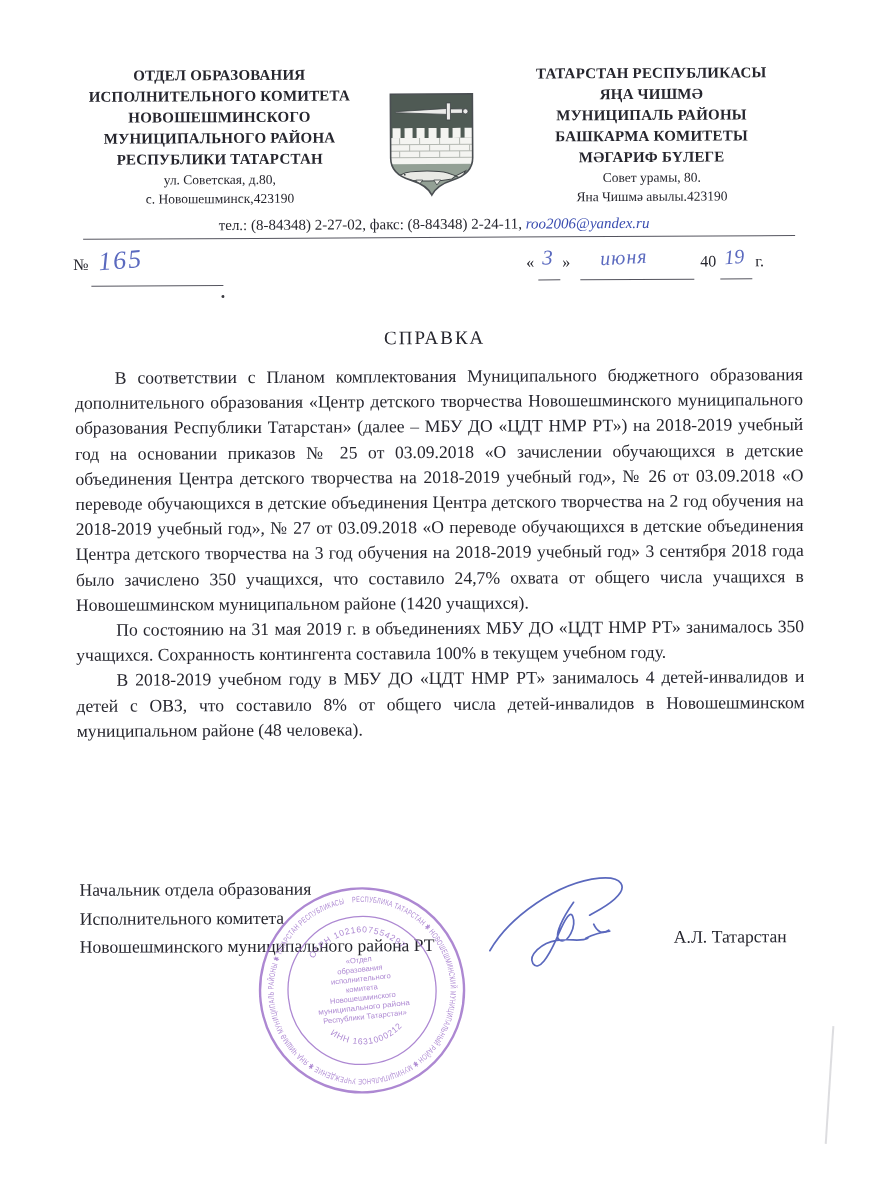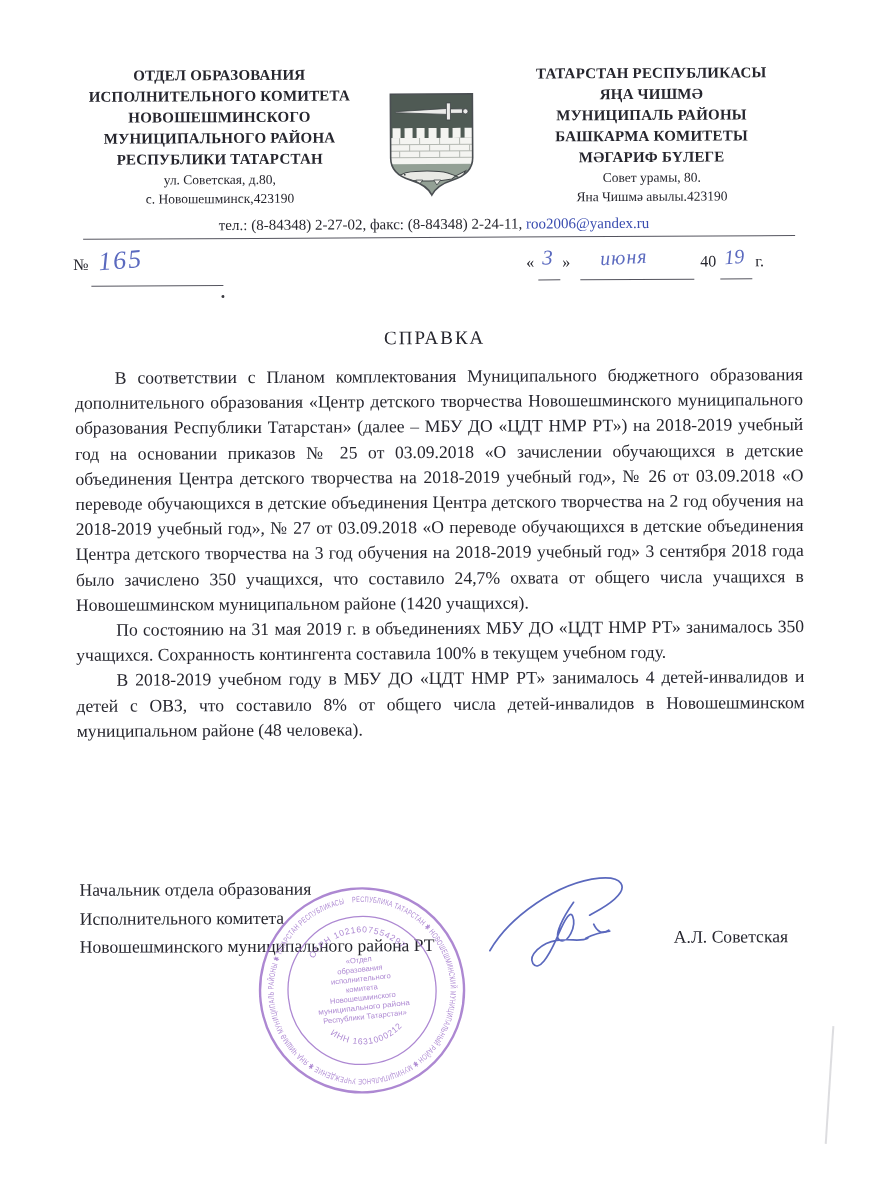--- a/index.html
+++ b/index.html
@@ -7,21 +7,21 @@
   .page {
     position:relative; width:872px; height:1200px; background:#ffffff;
     overflow:hidden; font-family:"Liberation Serif", serif; color:#26262e;padding-left:32px;
   }
   .scan { position:absolute; inset:0; transform:rotate(-0.3deg); }
   .abs { position:absolute; }
   .hdr-block { text-align:center; }
   .hdr-bold { font-weight:bold; font-size:15px; line-height:21px; letter-spacing:0.2px; }
   .hdr-addr { font-size:13.5px; line-height:19px; }
   .contact { width:100%; text-align:center; font-size:15px; top:216px; left:0; }
-  .contact a { color:#3a4db0; text-decoration:none; }
+  .contact a { color:#3a4db0; text-decoration:none;font-style:italic; }
   .rule { position:absolute; background:#54545e; height:1.4px; }
   .numline { font-size:16px; }
   .hand { font-style:italic; color:#5b6abf; font-family:"Liberation Serif", serif; }
   .title { width:100%; text-align:center; font-size:19px; letter-spacing:2px; top:327px; left:0; }
   .body-text { left:76px; width:728px; top:364px; font-size:17.6px; line-height:25.2px; text-align:justify; }
   .body-text p { text-indent:40px; margin:0; }
   .sig-lines { left:78px; top:874px; font-size:17.6px; line-height:28.6px; z-index:2; }
   .sig-name { left:672px; top:928px; font-size:17.6px; z-index:2; }
   .stamp-wrap { left:250px; top:880px; width:220px; height:220px; z-index:3; opacity:0.82; }
   .sig-stroke { left:480px; top:855px; width:210px; height:145px; z-index:4; }
@@ -140,21 +140,21 @@
     <p>В соответствии с Планом комплектования Муниципального бюджетного образования дополнительного образования «Центр детского творчества Новошешминского муниципального образования Республики Татарстан» (далее – МБУ ДО «ЦДТ НМР РТ») на 2018-2019 учебный год на основании приказов № 25 от 03.09.2018 «О зачислении обучающихся в детские объединения Центра детского творчества на 2018-2019 учебный год», № 26 от 03.09.2018 «О переводе обучающихся в детские объединения Центра детского творчества на 2 год обучения на 2018-2019 учебный год», № 27 от 03.09.2018 «О переводе обучающихся в детские объединения Центра детского творчества на 3 год обучения на 2018-2019 учебный год» 3 сентября 2018 года было зачислено 350 учащихся, что составило 24,7% охвата от общего числа учащихся в Новошешминском муниципальном районе (1420 учащихся).</p>
     <p>По состоянию на 31 мая 2019 г. в объединениях МБУ ДО «ЦДТ НМР РТ» занималось 350 учащихся. Сохранность контингента составила 100% в текущем учебном году.</p>
     <p>В 2018-2019 учебном году в МБУ ДО «ЦДТ НМР РТ» занималось 4 детей-инвалидов и детей с ОВЗ, что составило 8% от общего числа детей-инвалидов в Новошешминском муниципальном районе (48 человека).</p>
   </div>
 
   <div class="abs sig-lines">
     <div>Начальник отдела образования</div>
     <div>Исполнительного комитета</div>
     <div>Новошешминского муниципального района РТ</div>
   </div>
-  <div class="abs sig-name">А.Л. Советская</div>
+  <div class="abs sig-name">А.Л. Татарстан</div>
 
   <svg class="abs stamp-wrap" viewBox="0 0 220 220">
     <g transform="rotate(-6 110 110)" fill="#9c6fc9" stroke="none" style="font-family:'Liberation Sans', sans-serif;">
       <circle cx="110" cy="110" r="102" fill="none" stroke="#9c6fc9" stroke-width="2.4"></circle>
       <circle cx="110" cy="110" r="74" fill="none" stroke="#9c6fc9" stroke-width="1.3"></circle>
       <defs>
         <path id="outerRing" d="M110,21.5 a88.5,88.5 0 1 1 -0.01,0"></path>
         <path id="ogrnArc" d="M52,110 A58,58 0 0 1 168,110"></path>
         <path id="innArc" d="M56,110 A54,54 0 0 0 164,110"></path>
       </defs>

